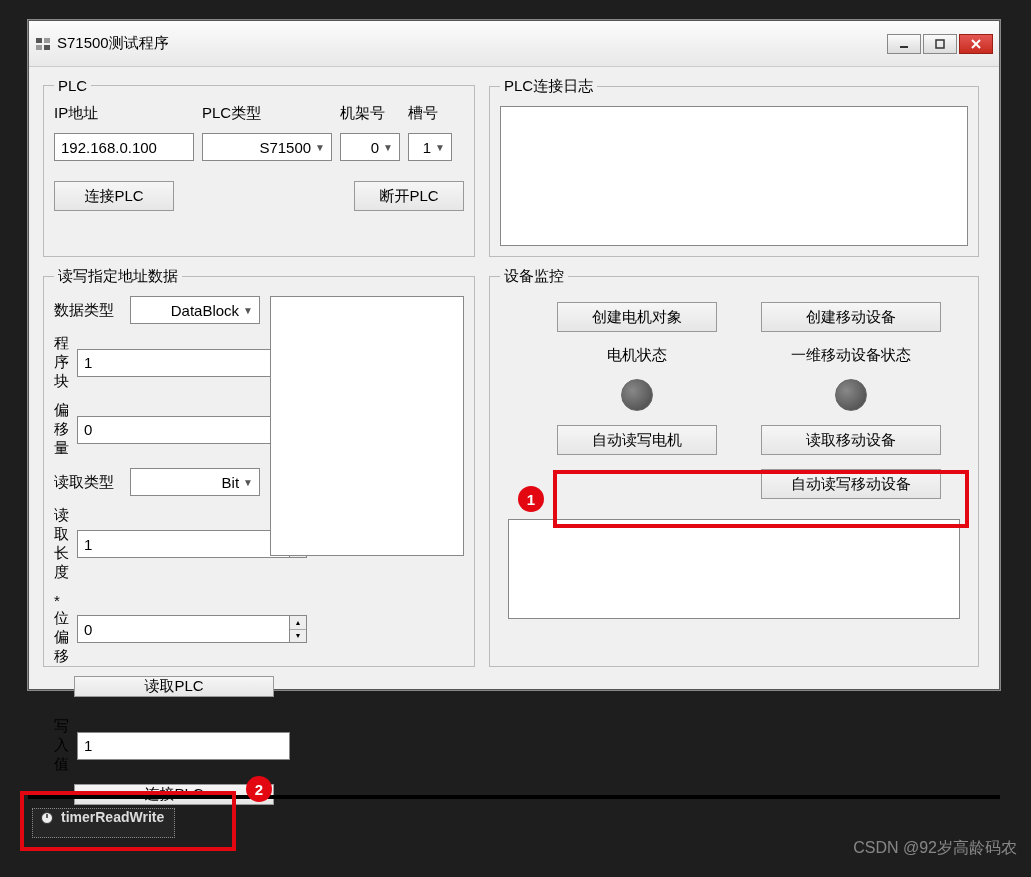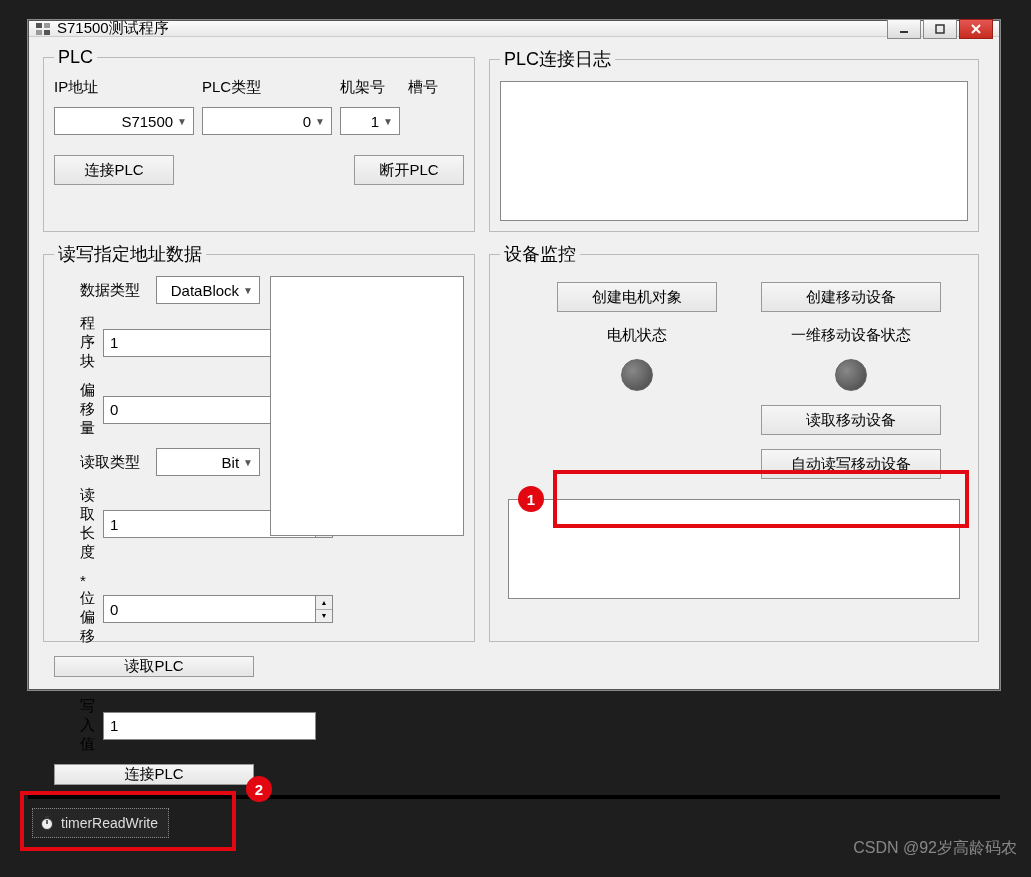--- a/index.html
+++ b/index.html
@@ -16,21 +16,21 @@
   position: absolute;
   left: 28px;
   top: 20px;
   width: 972px;
   height: 670px;
   background: #f0f0f0;
   border: 1px solid #555;
   box-shadow: 0 0 0 1px #888;
 }
 .titlebar {
-  height: 16px;
+  height: 46px;
   background: linear-gradient(to bottom, #fcfcfc, #e8e8e8);
   border-bottom: 1px solid #ccc;
   display: flex;
   align-items: center;
   padding: 0 6px;
 }
 .title-icon {
   display: inline-flex;
   width: 16px;
   height: 16px;
@@ -55,21 +55,21 @@
   display: flex;
   flex-direction: column;
   gap: 10px;
 }
 .row { display: flex; gap: 14px; }
 fieldset {
   border: 1px solid #bbb;
   padding: 10px 10px;
   position: relative;
 }
-legend { font-size: 18px; padding: 0 4px; }
+legend { font-size: 15px; padding: 0 4px; }
 .plc-box { width: 432px; }
 .log-box { width: 490px; }
 .plc-grid {
   display: grid;
   grid-template-columns: 140px 130px 60px 44px;
   gap: 10px 8px;
   align-items: center;
 }
 .lbl { font-size: 15px; }
 input[type=text], input[type=number], select, .combo {
@@ -84,21 +84,21 @@
 .combo .chev { font-size: 10px; color: #555; margin-left: 4px; }
 .btn {
   height: 30px;
   border: 1px solid #999;
   background: linear-gradient(to bottom, #f6f6f6, #e6e6e6);
   font-size: 15px;
   font-family: inherit;
   cursor: pointer;
   padding: 0 10px;
 }
-.btn.wide { width: 200px; }
+.btn.wide { width: 200px; margin-left: 20px; }
 .spinner {
   display: flex;
   height: 28px;
 }
 .spinner input { flex: 1; border-right: none; }
 .spinbtns {
   display: flex;
   flex-direction: column;
   width: 18px;
   border: 1px solid #888;
@@ -115,21 +115,21 @@
 }
 .spinbtns div:last-child { border-bottom: none; }
 .textarea {
   background: #fff;
   border: 1px solid #888;
 }
 .log-box .textarea { width: 100%; height: 140px; }
 .rw-box { width: 432px; display: flex; gap: 10px; }
 .rw-left { width: 206px; display: flex; flex-direction: column; gap: 10px; }
 .rw-row { display: flex; align-items: center; gap: 8px; }
-.rw-row .lbl { width: 68px; margin-left: 26px; }
+.rw-row .lbl { width: 68px; }
 .rw-row .ctrl { flex: 1; }
 .rw-preview { flex: 1; background: #fff; border: 1px solid #888; height: 260px; }
 .monitor-box { width: 490px; }
 .mon-cols { display: flex; gap: 20px; padding: 6px 20px 10px 40px; }
 .mon-col { flex: 1; display: flex; flex-direction: column; align-items: center; gap: 14px; }
 .indicator {
   width: 32px;
   height: 32px;
   border-radius: 50%;
   background: radial-gradient(circle at 35% 35%, #888, #444);
@@ -162,25 +162,25 @@
   height: 4px;
   background: #000;
 }
 .tray-item {
   position: absolute;
   left: 32px;
   top: 808px;
   height: 30px;
   border: 1px dotted #888;
   display: flex;
-  align-items: center;
   padding: 0 10px 0 6px;
   gap: 6px;
   color: #ddd;
   background: #262626;
+  font-weight: bold;
 }
 .tray-item svg { width: 16px; height: 16px; }
 .watermark {
   position: absolute;
   right: 14px;
   bottom: 18px;
   color: rgba(220,220,220,0.55);
   font-size: 16px;
 }
 .mon-output {
@@ -228,20 +228,21 @@
   <div class="client">
     <div class="row">
       <fieldset class="plc-box">
         <legend>PLC</legend>
         <div class="plc-grid">
           <div class="lbl">IP地址</div>
           <div class="lbl">PLC类型</div>
           <div class="lbl">机架号</div>
           <div class="lbl">槽号</div>
 
+          <input type="text" value="192.168.0.100" style="">
           <div class="combo">
               <span>S71500</span>
               <span class="chev">▼</span>
             </div>
           <div class="combo">
               <span>0</span>
               <span class="chev">▼</span>
             </div>
           <div class="combo">
               <span>1</span>
@@ -329,20 +330,21 @@
         <div class="rw-preview"></div>
       </fieldset>
 
       <fieldset class="monitor-box" style="height:400px; position:relative;">
         <legend>设备监控</legend>
         <div class="mon-cols">
           <div class="mon-col">
             <button class="btn" style="width:160px">创建电机对象</button>
             <div class="lbl">电机状态</div>
             <div class="indicator"></div>
+            <button class="btn" style="width:160px">自动读写电机</button>
           </div>
           <div class="mon-col">
             <button class="btn" style="width:180px">创建移动设备</button>
             <div class="lbl">一维移动设备状态</div>
             <div class="indicator"></div>
             <button class="btn" style="width:180px">读取移动设备</button>
             <button class="btn" style="width:180px">自动读写移动设备</button>
           </div>
         </div>
         <div class="mon-output" style="margin:10px 8px 0 8px; width:auto;"></div>

